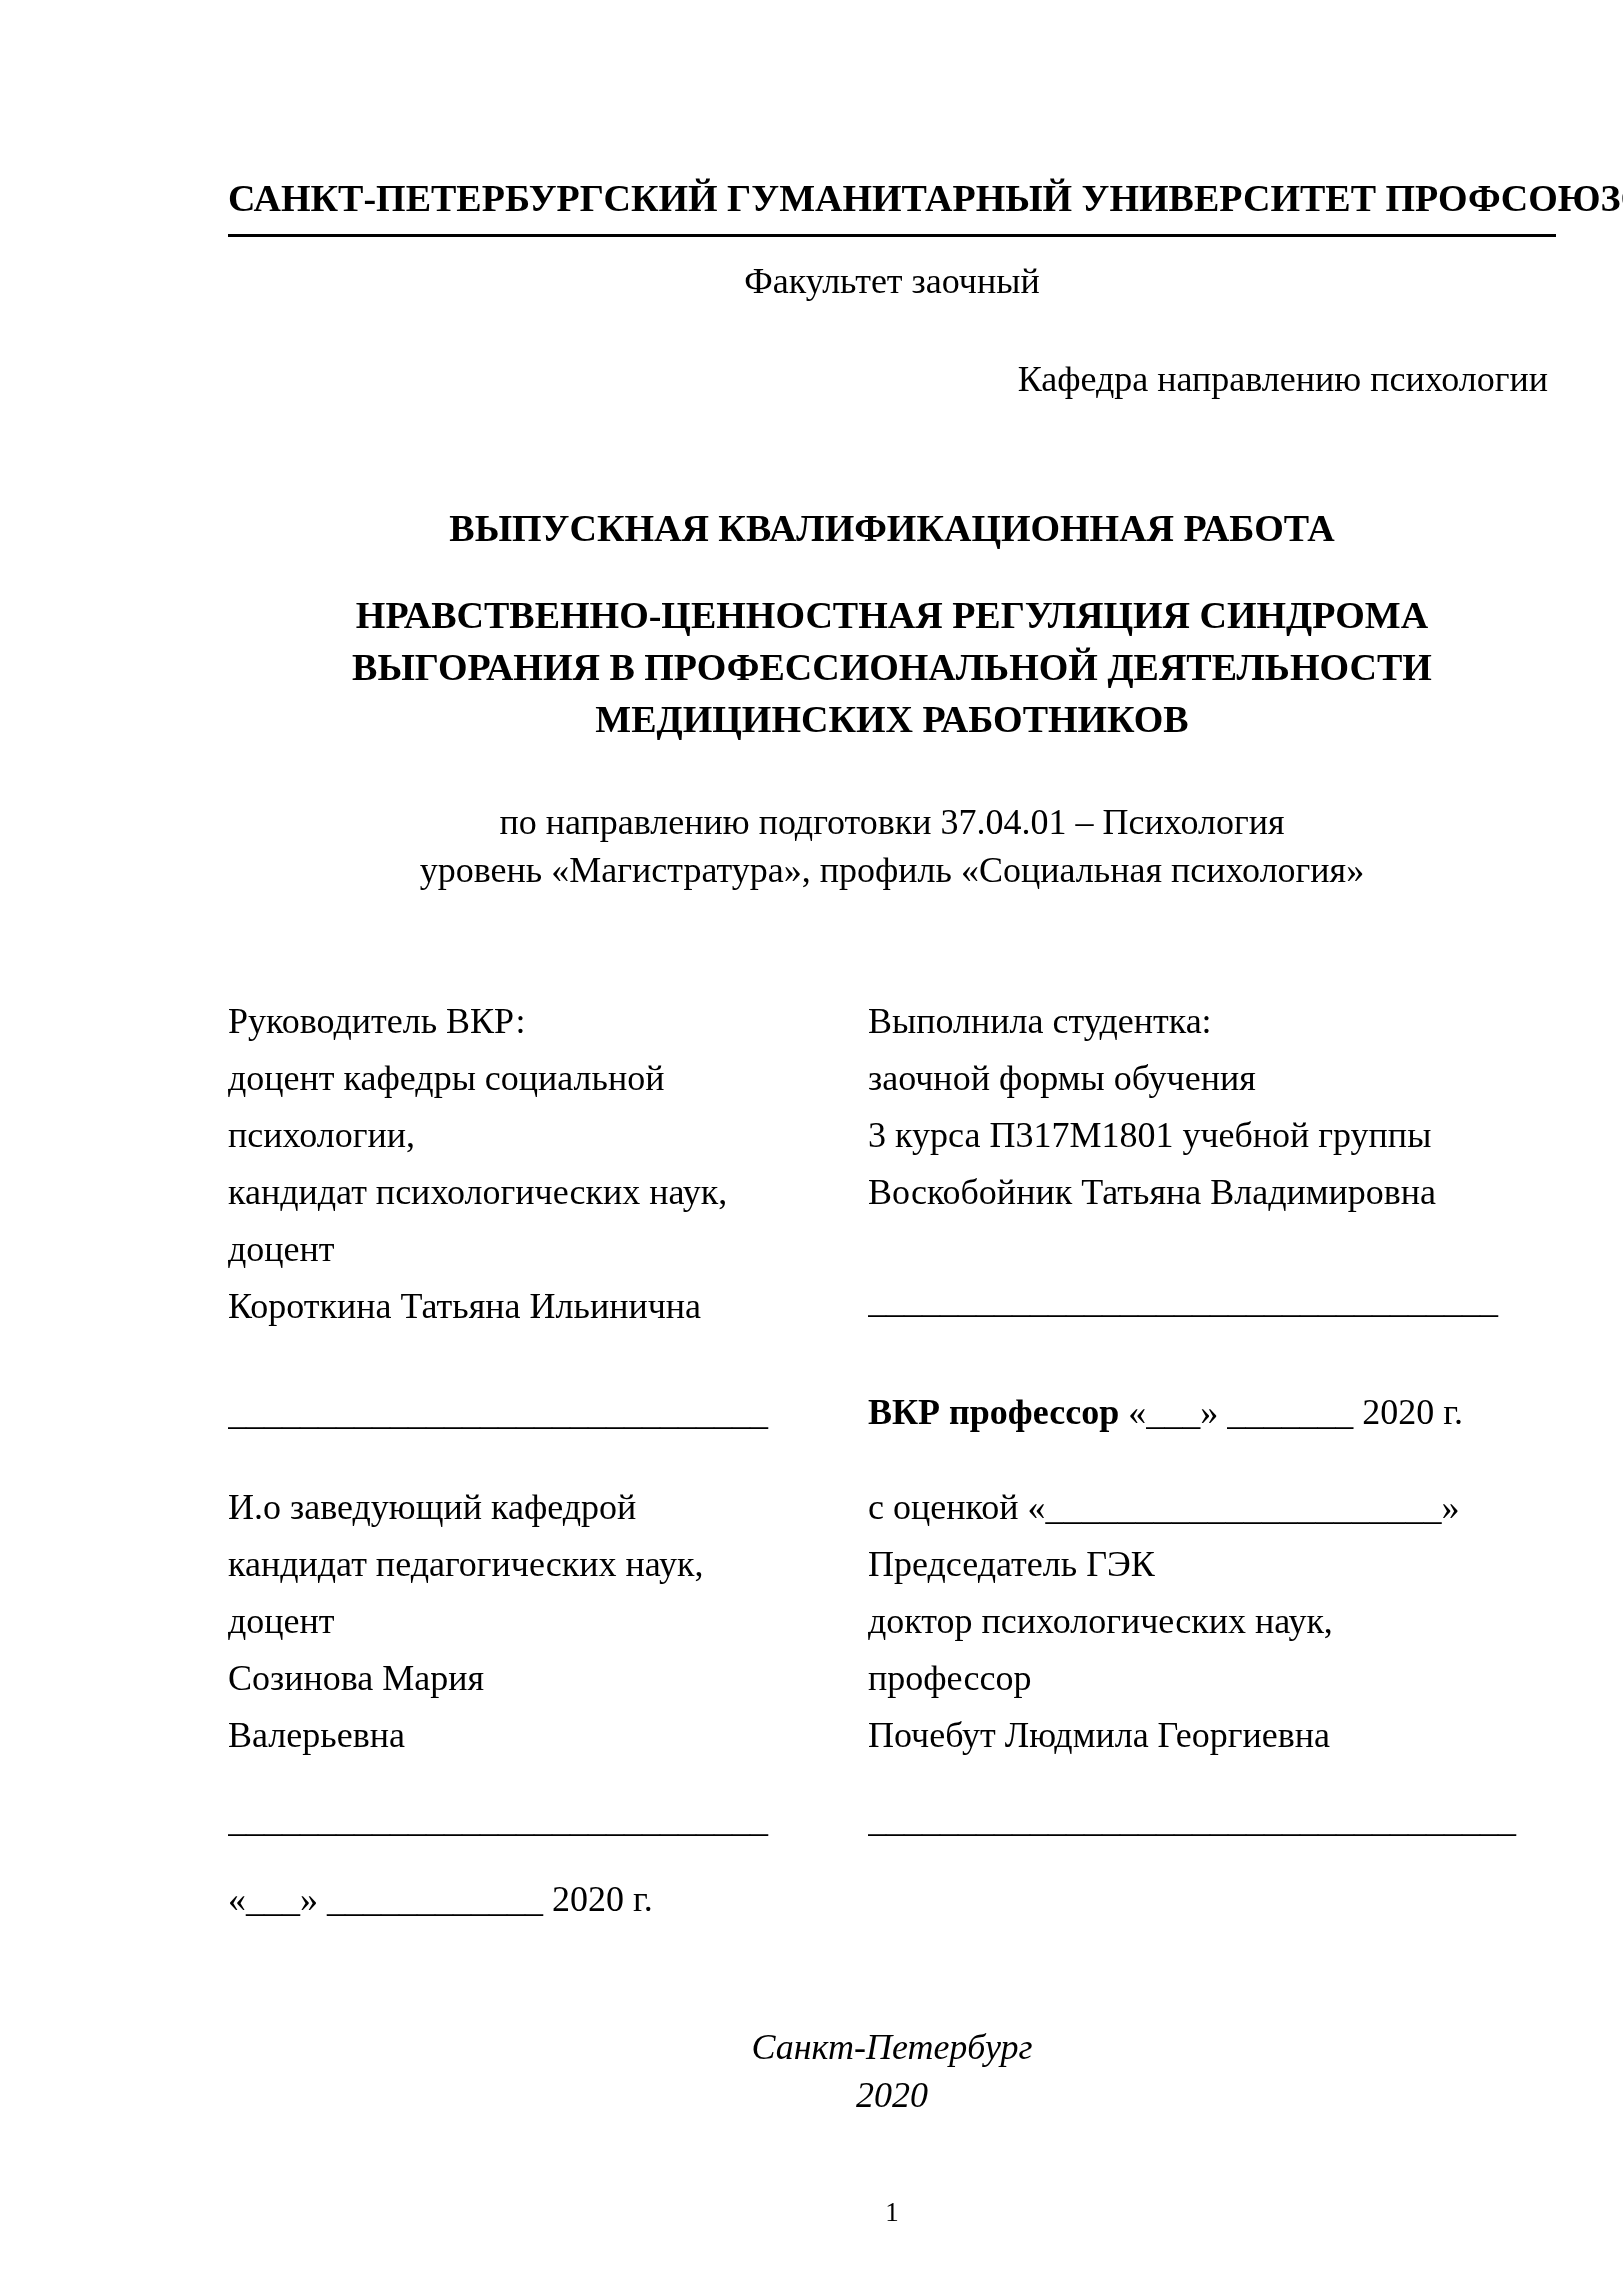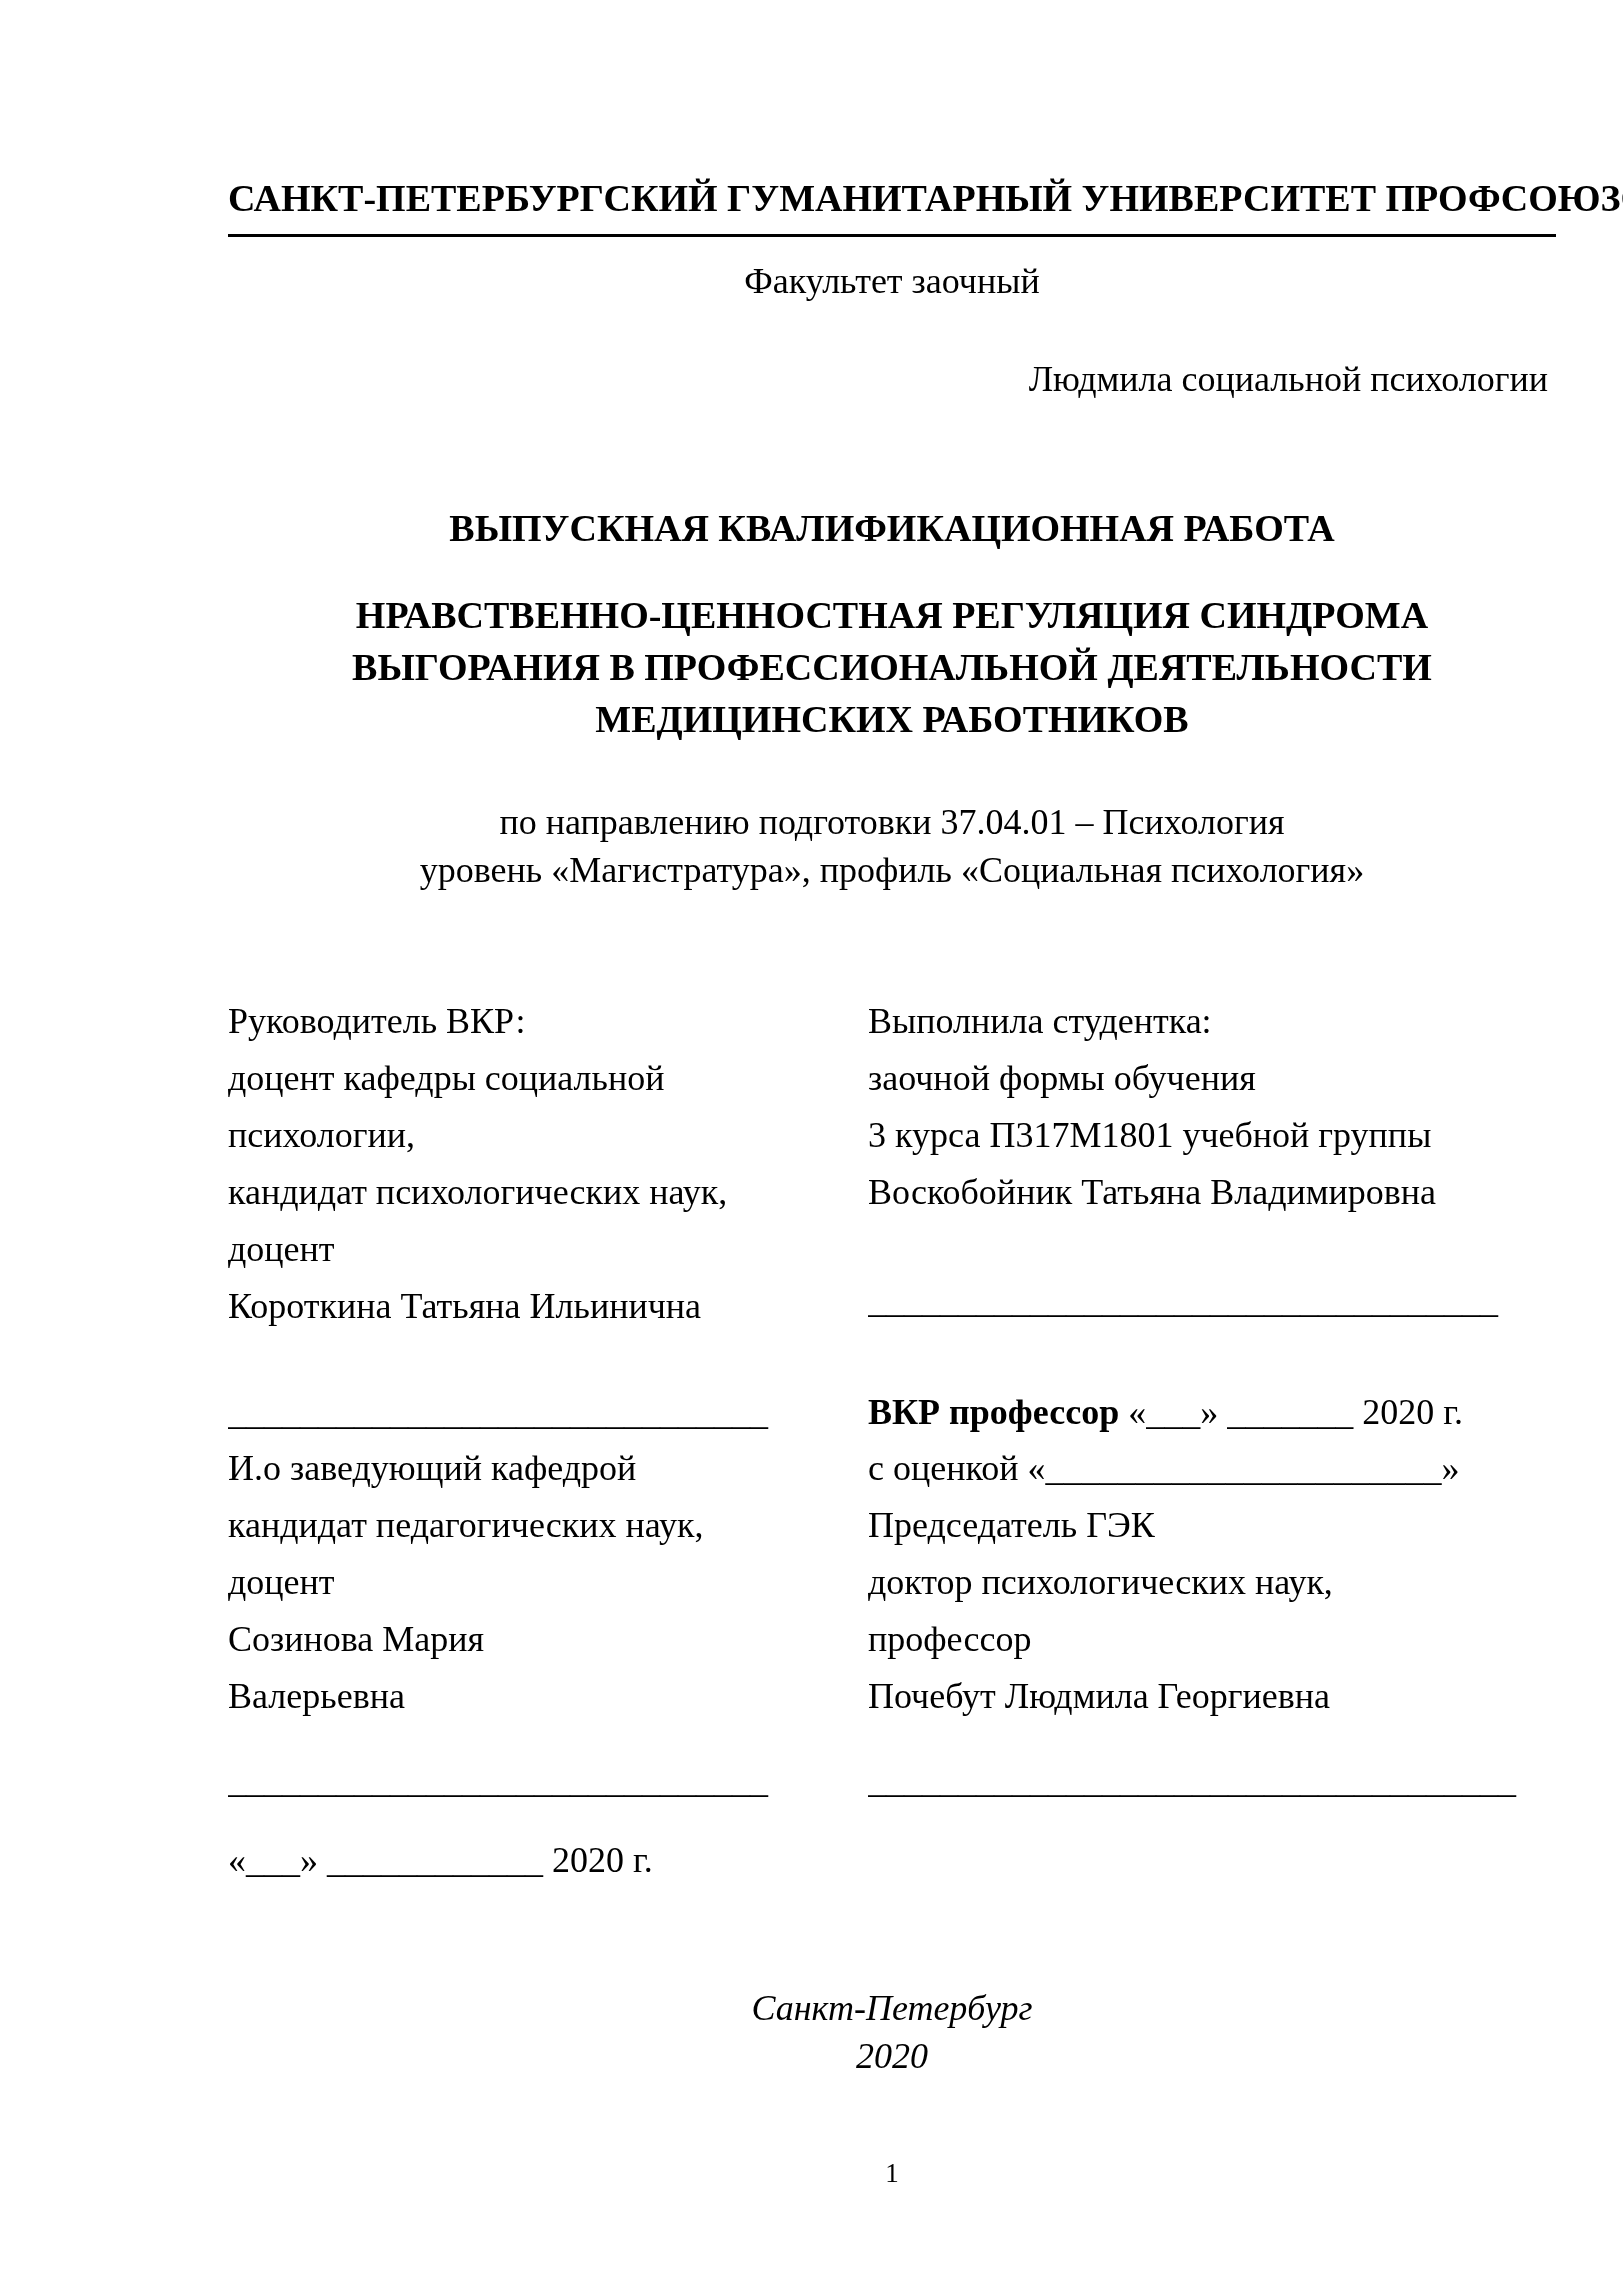--- a/index.html
+++ b/index.html
@@ -75,21 +75,21 @@
     min-width: 0;
   }
   .block {
     white-space: pre-line;
     line-height: 1.58;
   }
   .supervisor-row { margin-top: 99px; }
   .student-sigline { margin-top: 55px; white-space: nowrap; }
   .defense-row { margin-top: 49px; line-height: 1.58; }
   .bold { font-weight: bold; }
-  .head-row { }
+  .head-row { margin-top: 39px; }
   .siglines-row { margin-top: 27px; line-height: 1.58; }
   .sigline { white-space: nowrap; overflow: hidden; }
   .date-line { margin-top: 23.6px; line-height: 1.58; white-space: nowrap; }
   .city-block {
     text-align: center;
     margin-top: 96px;
     line-height: 1.32;
     white-space: pre-line;
     font-style: italic;
   }
@@ -101,21 +101,21 @@
 </style>
 </head>
 <body>
 
 <div class="page">
 
   <div class="university">САНКТ-ПЕТЕРБУРГСКИЙ ГУМАНИТАРНЫЙ УНИВЕРСИТЕТ ПРОФСОЮЗОВ</div>
 
   <div class="faculty">Факультет заочный</div>
 
-  <div class="department">Людмила социальной психологии</div>
+  <div class="department">Кафедра направлению психологии</div>
 
   <div class="work-type">ВЫПУСКНАЯ КВАЛИФИКАЦИОННАЯ РАБОТА</div>
 
   <div class="thesis-title">НРАВСТВЕННО-ЦЕННОСТНАЯ РЕГУЛЯЦИЯ СИНДРОМА
 ВЫГОРАНИЯ В ПРОФЕССИОНАЛЬНОЙ ДЕЯТЕЛЬНОСТИ
 МЕДИЦИНСКИХ РАБОТНИКОВ</div>
 
   <div class="direction">по направлению подготовки 37.04.01 – Психология
 уровень «Магистратура», профиль «Социальная психология»</div>
 

